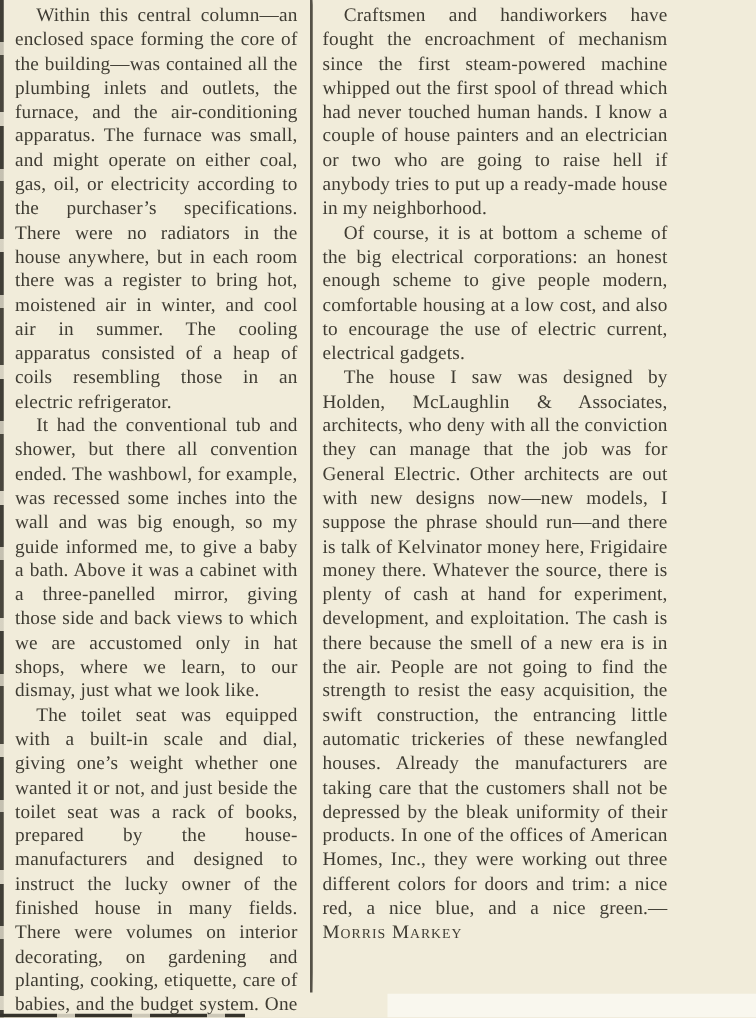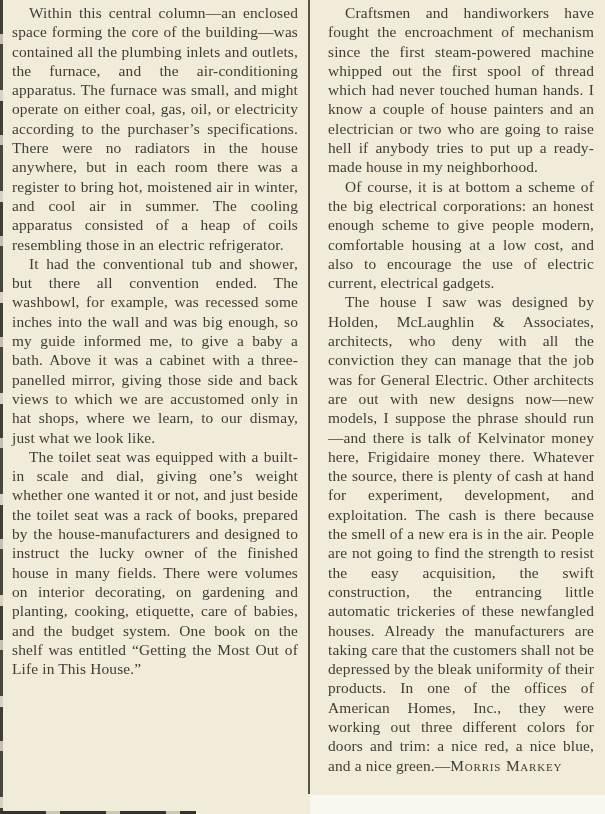--- a/index.html
+++ b/index.html
@@ -22,22 +22,22 @@
     box-sizing: border-box;
   }
   .col {
     box-sizing: border-box;
     padding-top: 3px;
     font-size: 15.4px;
     line-height: 19.3px;
     text-align: justify;
     letter-spacing: 0.15px;
   }
-  .col-left  { width: 308px; padding-left: 12px; padding-right: 10px; }
-  .col-right { width: 295px; padding-left: 18px; padding-right: 11px; border-radius: 24px; }
+  .col-left  { width: 248px; padding-left: 12px; padding-right: 10px; }
+  .col-right { width: 295px; padding-left: 8px; padding-right: 11px; border-radius: 24px; }
   .col p {
     margin: 0;
     text-indent: 17px;
   }
   .divider {
     width: 2px;
     height: 794px;
     background: linear-gradient(#55514600, #555146 4px, #555146 98%, #55514600);
     background-color: #565248;
     flex: none;

